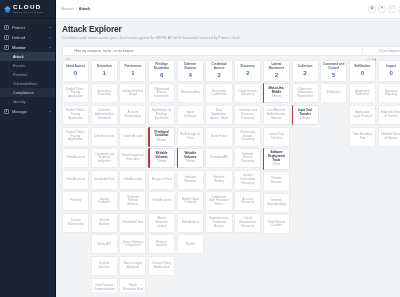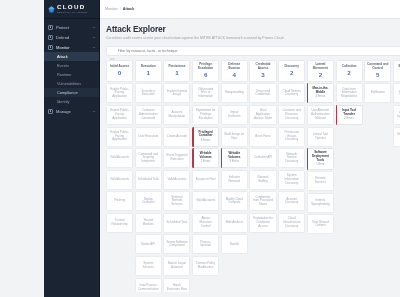--- a/index.html
+++ b/index.html
@@ -2,21 +2,21 @@
 <html><head>
 <meta charset="utf-8">
 <style>
   * { box-sizing: border-box; margin: 0; padding: 0; }
   html, body {
     width: 400px; height: 297px;
     font-family: "Liberation Sans", sans-serif;
     background: #f2f3f5;
     overflow: hidden;
   }
-  .app { display: flex; width: 400px; height: 297px; padding-left: 44px; }
+  .app { display: flex; width: 400px; height: 297px; }
 
   
   .sidebar {
     width: 56px; height: 297px;
     background: #1b2433;
     flex: 0 0 56px;
     display: flex; flex-direction: column;
     border-right: 1px solid #111823;
   }
   .logo-wrap {

